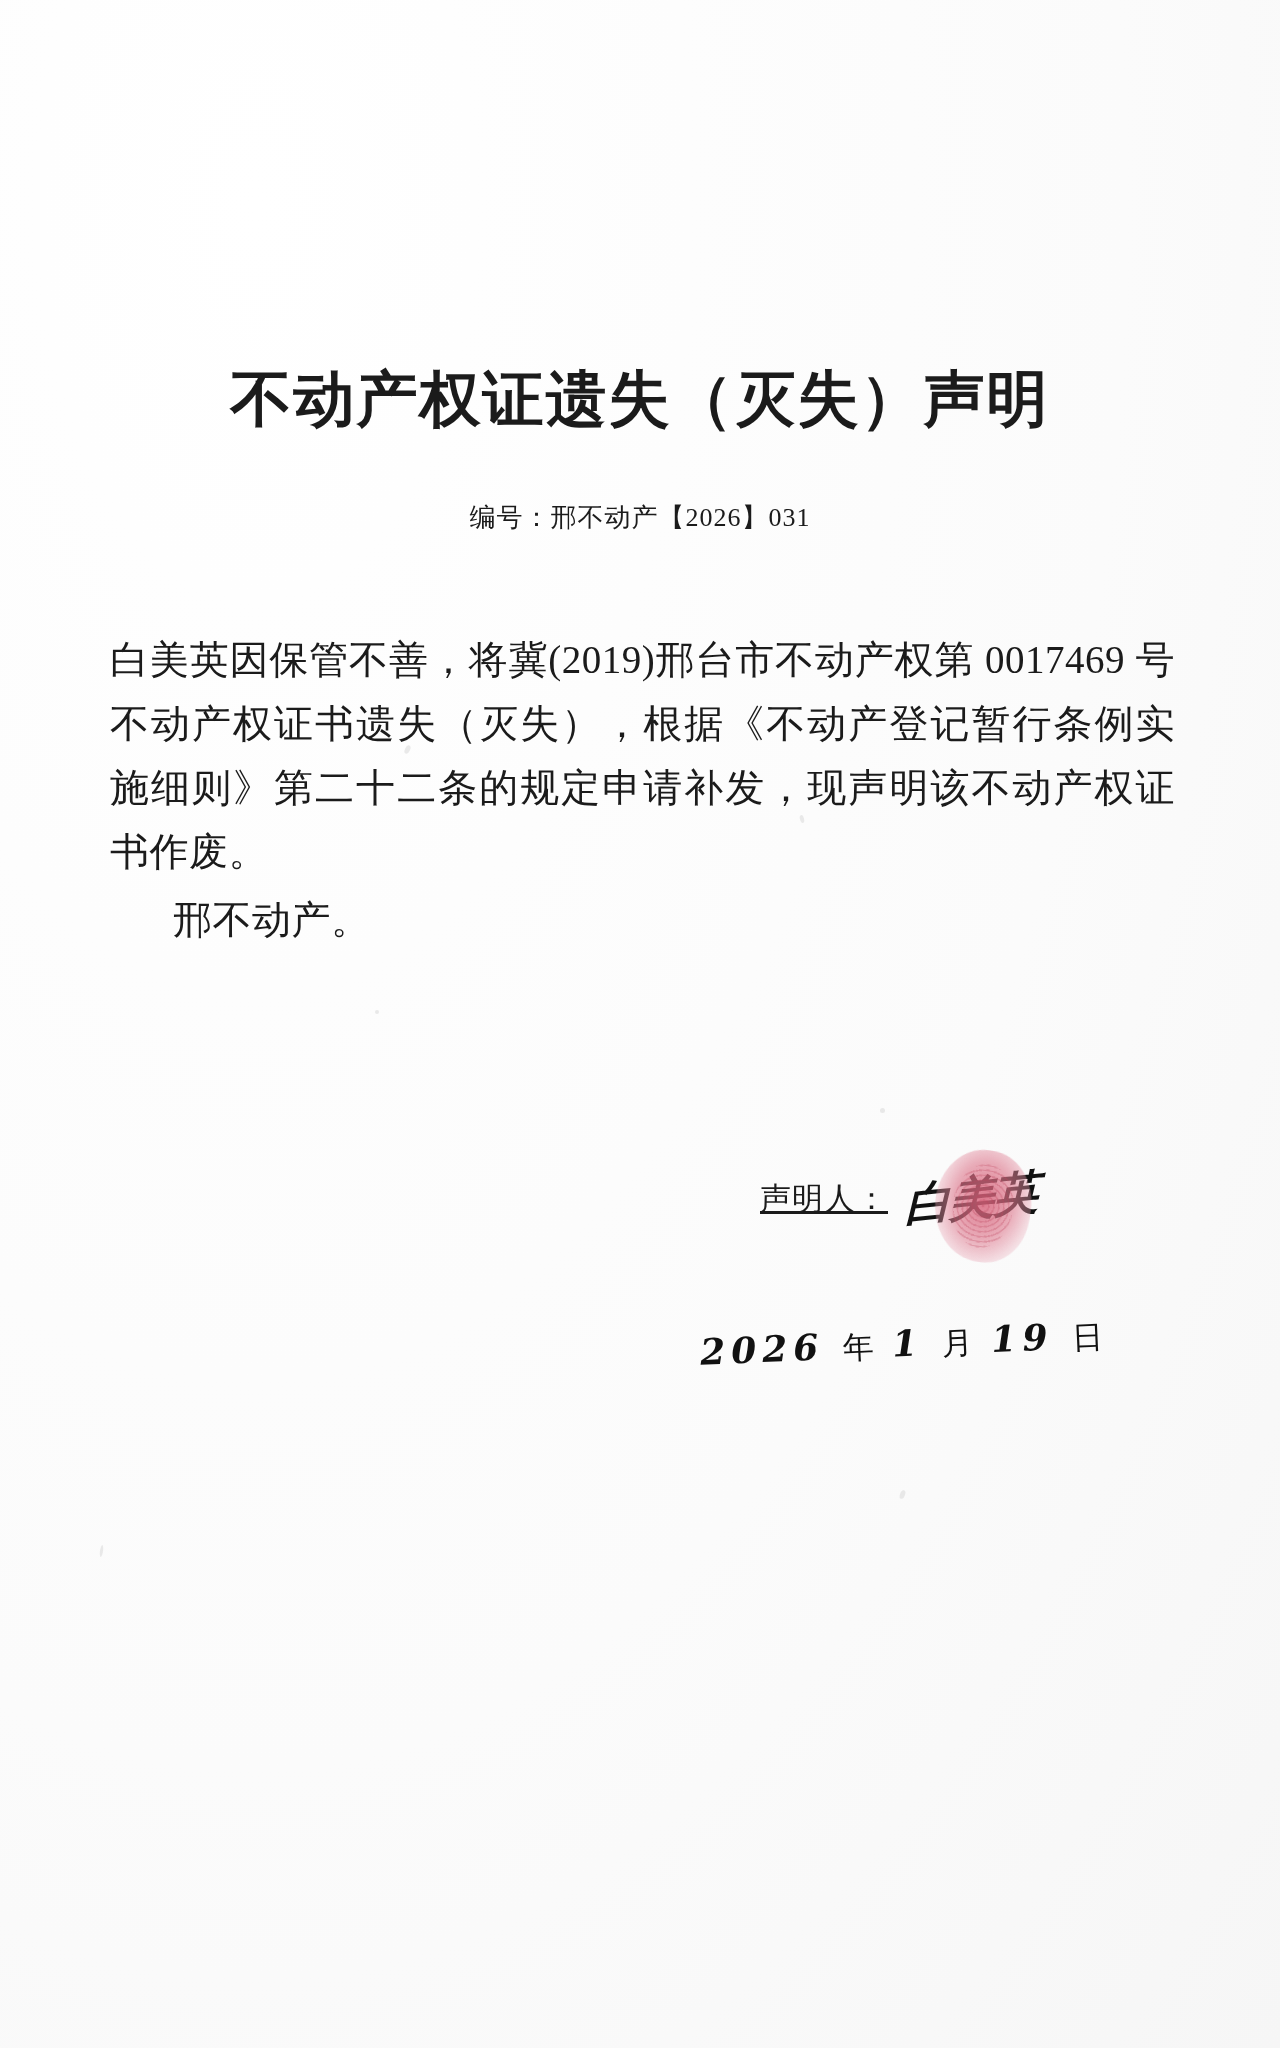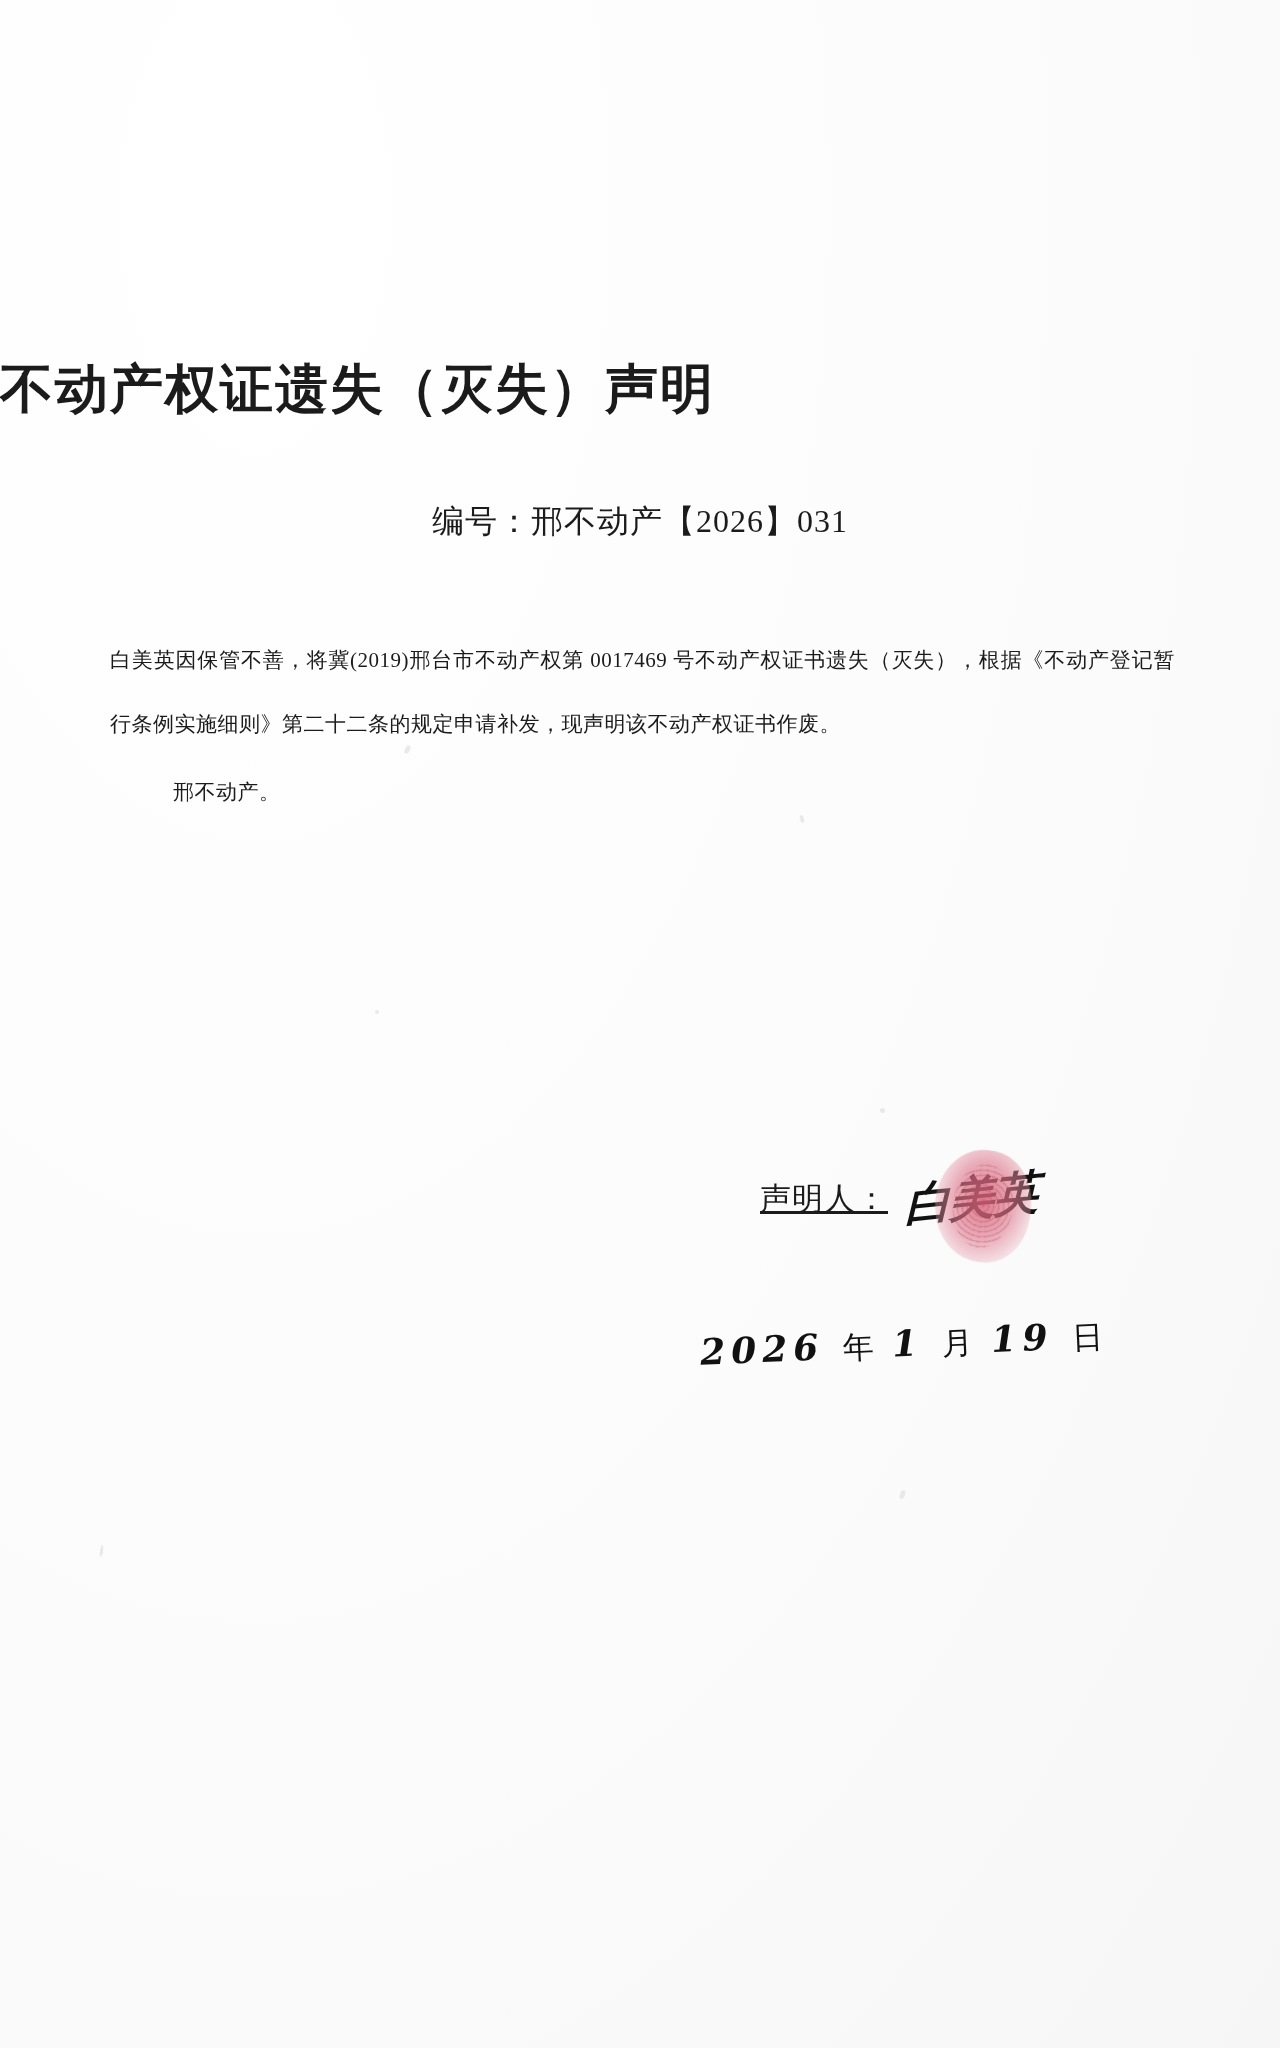--- a/index.html
+++ b/index.html
@@ -31,44 +31,44 @@
     background: #d8d8d8;
     border-radius: 50%;
     opacity: .55;
   }
 
   .doc-title {
     position: absolute;
     top: 322px;
     left: 0;
     width: 100%;
-    text-align: left;
-    font-size: 53px;
+    text-align: center;
+    font-size: 61px;
     font-weight: bold;
     letter-spacing: 2px;
     line-height: 1.2;
     font-family: "Liberation Serif", "DejaVu Serif", serif;
   }
 
   .doc-number {
     position: absolute;
     top: 500px;
     left: 0;
     width: 100%;
     text-align: center;
-    font-size: 32px;
+    font-size: 26px;
     letter-spacing: 1px;
   }
 
   .body-block {
     position: absolute;
     top: 628px;
     left: 110px;
     width: 1065px;
-    font-size: 21px;
+    font-size: 39px;
     line-height: 64px;
     letter-spacing: 0.5px;
     text-align: justify;
   }
   .body-para {
     margin: 0;
     text-indent: 0;
   }
   .body-para.indent {
     text-indent: 63px;

